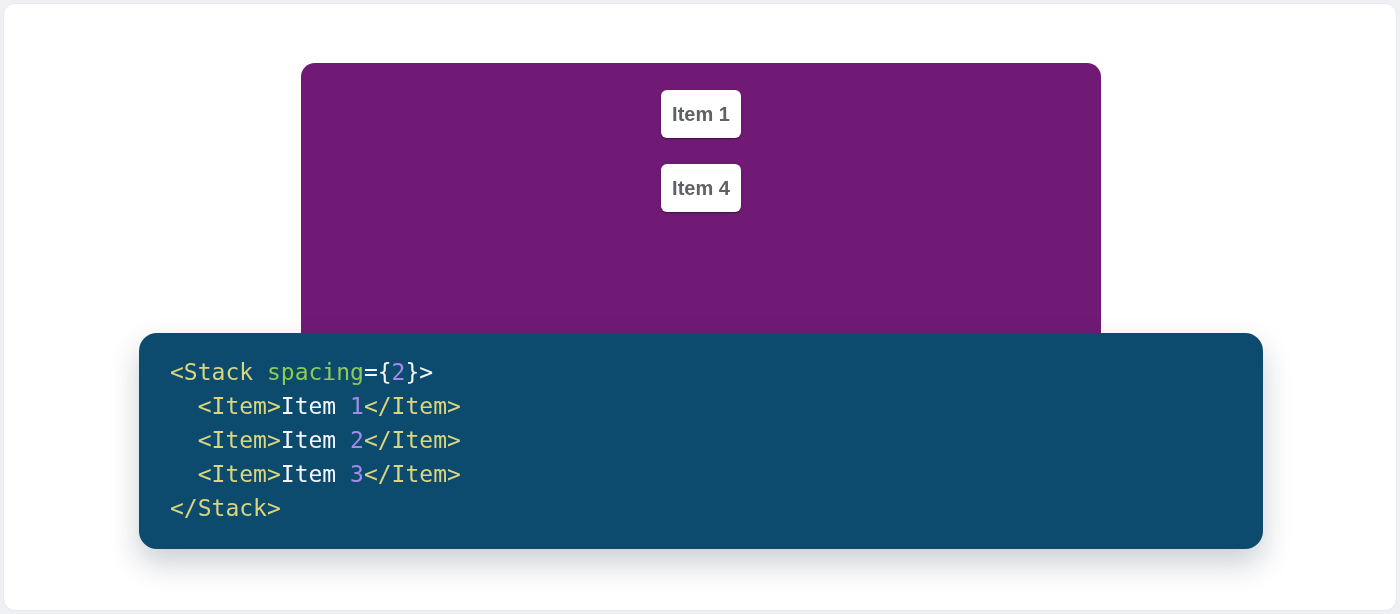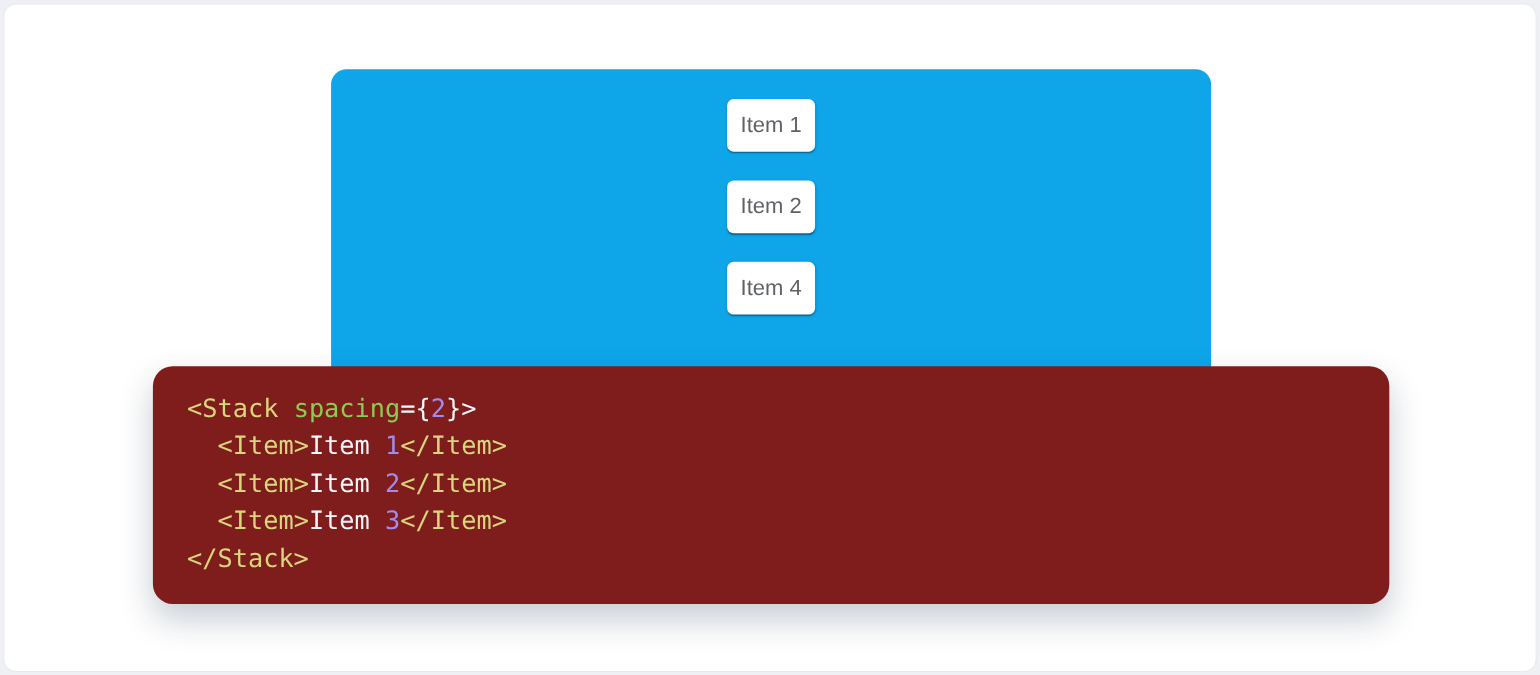--- a/index.html
+++ b/index.html
@@ -17,22 +17,23 @@
     border: 1px solid #e7eaee;
     border-radius: 12px;
     overflow: hidden;
   }
   .demo-panel {
     position: absolute;
     left: 297px;
     top: 59px;
     width: 800px;
     height: 300px;
-    background: #0ea5e9;
+    background: #701a75;
     border-radius: 14px;
+    font-weight: bold;
   }
   .demo-stack {
     display: flex;
     flex-direction: column;
     align-items: center;
     padding-top: 27px;
     gap: 26px;
   }
   .demo-item {
     width: 80px;
@@ -49,21 +50,21 @@
     font-size: 20px;
     line-height: 1;
     white-space: nowrap;
   }
   .code-block {
     position: absolute;
     left: 135px;
     top: 329px;
     width: 1124px;
     height: 216px;
-    background: #7f1d1d;
+    background: #0c4a6e;
     border-radius: 18px;
     box-shadow: 0 14px 30px rgba(10, 30, 59, 0.22);
   }
   .code-pre {
     margin: 0;
     padding: 22px 31px;
     font-family: "DejaVu Sans Mono", "Liberation Mono", monospace;
     font-size: 23px;
     line-height: 34px;
     white-space: pre;
@@ -78,23 +79,20 @@
 <body>
 
 <div class="page-card">
 
   <div class="demo-panel">
     <div class="demo-stack">
       <div class="demo-item">
         <span>Item 1</span>
       </div>
       <div class="demo-item">
-        <span>Item 2</span>
-      </div>
-      <div class="demo-item">
         <span>Item 4</span>
       </div>
     </div>
   </div>
 
   <div class="code-block">
     <pre class="code-pre"><span class="code-line"><span class="tok-tag">&lt;Stack</span><span class="tok-plain"> </span><span class="tok-attr">spacing</span><span class="tok-plain">={</span><span class="tok-num">2</span><span class="tok-plain">}&gt;</span></span><span class="code-line"><span class="tok-plain">  </span><span class="tok-tag">&lt;Item&gt;</span><span class="tok-plain">Item </span><span class="tok-num">1</span><span class="tok-tag">&lt;/Item&gt;</span></span><span class="code-line"><span class="tok-plain">  </span><span class="tok-tag">&lt;Item&gt;</span><span class="tok-plain">Item </span><span class="tok-num">2</span><span class="tok-tag">&lt;/Item&gt;</span></span><span class="code-line"><span class="tok-plain">  </span><span class="tok-tag">&lt;Item&gt;</span><span class="tok-plain">Item </span><span class="tok-num">3</span><span class="tok-tag">&lt;/Item&gt;</span></span><span class="code-line"><span class="tok-tag">&lt;/Stack&gt;</span></span></pre>
   </div>
 
 </div>

